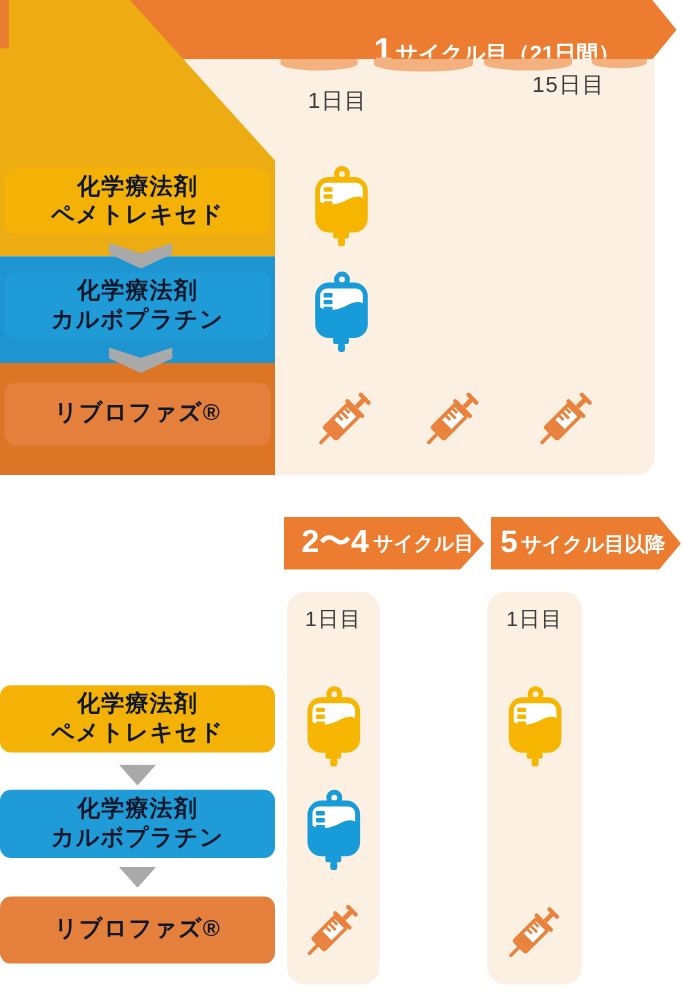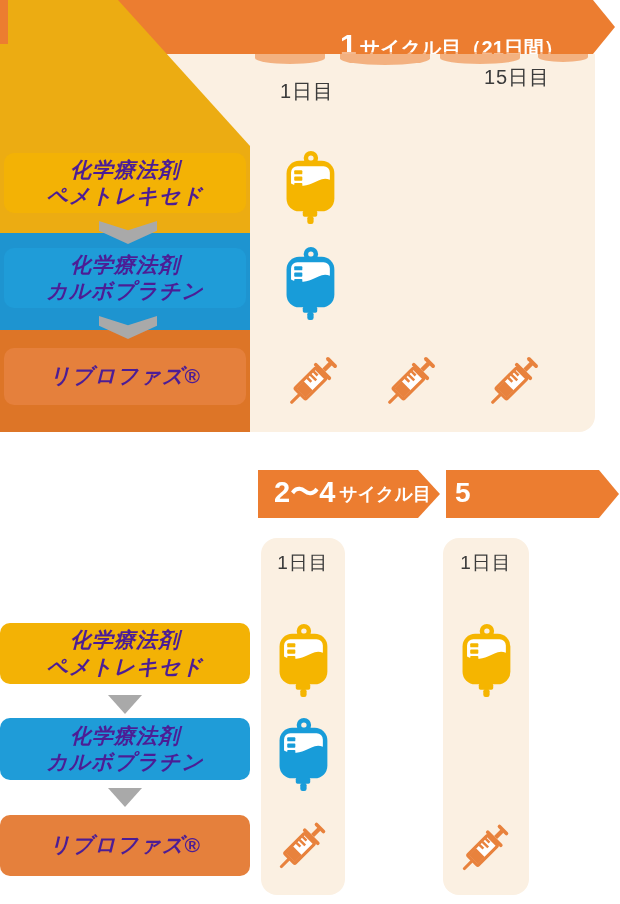--- a/index.html
+++ b/index.html
@@ -10,23 +10,23 @@
   
   .abs { position:absolute; }
   .banner {
     background:var(--banner-orange);
     clip-path:polygon(0 0, calc(100% - 22px) 0, 100% 50%, calc(100% - 22px) 100%, 0 100%);
     color:#fff; display:flex; align-items:baseline; white-space:nowrap;
   }
   .banner .num { font-weight:bold; }
   .banner .lbl { font-weight:bold; }
   .drug-label {
-    border-radius:10px; color:#4c1d95; font-weight:bold; font-size:21px;
+    border-radius:10px; color:#0f172a; font-weight:bold; font-size:21px;
     line-height:1.24; letter-spacing:1px; text-align:center;
-    display:flex; flex-direction:column; justify-content:center;font-style:italic;
+    display:flex; flex-direction:column; justify-content:center;
   }
   .day-header { font-size:20px; font-weight:normal; color:#3b3b3b; letter-spacing:1px; text-align:center; }
   .chevron { background:var(--arrow-gray); clip-path:polygon(0 0,50% 40%,100% 0,100% 42%,50% 100%,0 42%); }
   .tri { background:var(--arrow-gray); clip-path:polygon(0 0,100% 0,50% 100%); }
   .cream { background:var(--panel-cream); }
   .icon { display:block; }
   .c-yellow { color:var(--bag-yellow); }
   .c-blue { color:var(--bag-blue); }
   .c-orange { color:var(--syringe-orange); }
   .bg-yellow { background:var(--yellow-label); }
@@ -127,20 +127,21 @@
   </section>
 
   <section class="abs" style="left:0;top:465px;width:505px;height:439px;">
 
     <div class="abs banner" style="left:258px;top:5px;width:182px;height:48px;padding-left:16px;">
       <span class="num" style="font-size:29px;align-self:center;margin-top:-2px;">2〜4</span>
       <span class="lbl" style="font-size:18px;margin-left:4px;align-self:center;">サイクル目</span>
     </div>
     <div class="abs banner" style="left:446px;top:5px;width:173px;height:48px;padding-left:9px;clip-path:polygon(0 0,calc(100% - 20px) 0,100% 50%,calc(100% - 20px) 100%,0 100%);">
       <span class="num" style="font-size:28px;align-self:center;margin-top:-2px;">5</span>
+      <span class="lbl" style="font-size:18.5px;margin-left:3px;align-self:center;">サイクル目以降</span>
     </div>
 
     <div class="abs cream" style="left:261px;top:73px;width:84px;height:357px;border-radius:16px;"></div>
     <div class="abs cream" style="left:443px;top:73px;width:86px;height:357px;border-radius:16px;"></div>
 
     <div class="abs day-header" style="left:261px;top:85px;width:84px;font-size:19px;">1日目</div>
     <div class="abs day-header" style="left:443px;top:85px;width:86px;font-size:19px;">1日目</div>
 
     <div class="abs drug-label bg-yellow" style="left:0;top:158px;width:250px;height:61px;">
       <span>化学療法剤</span>

